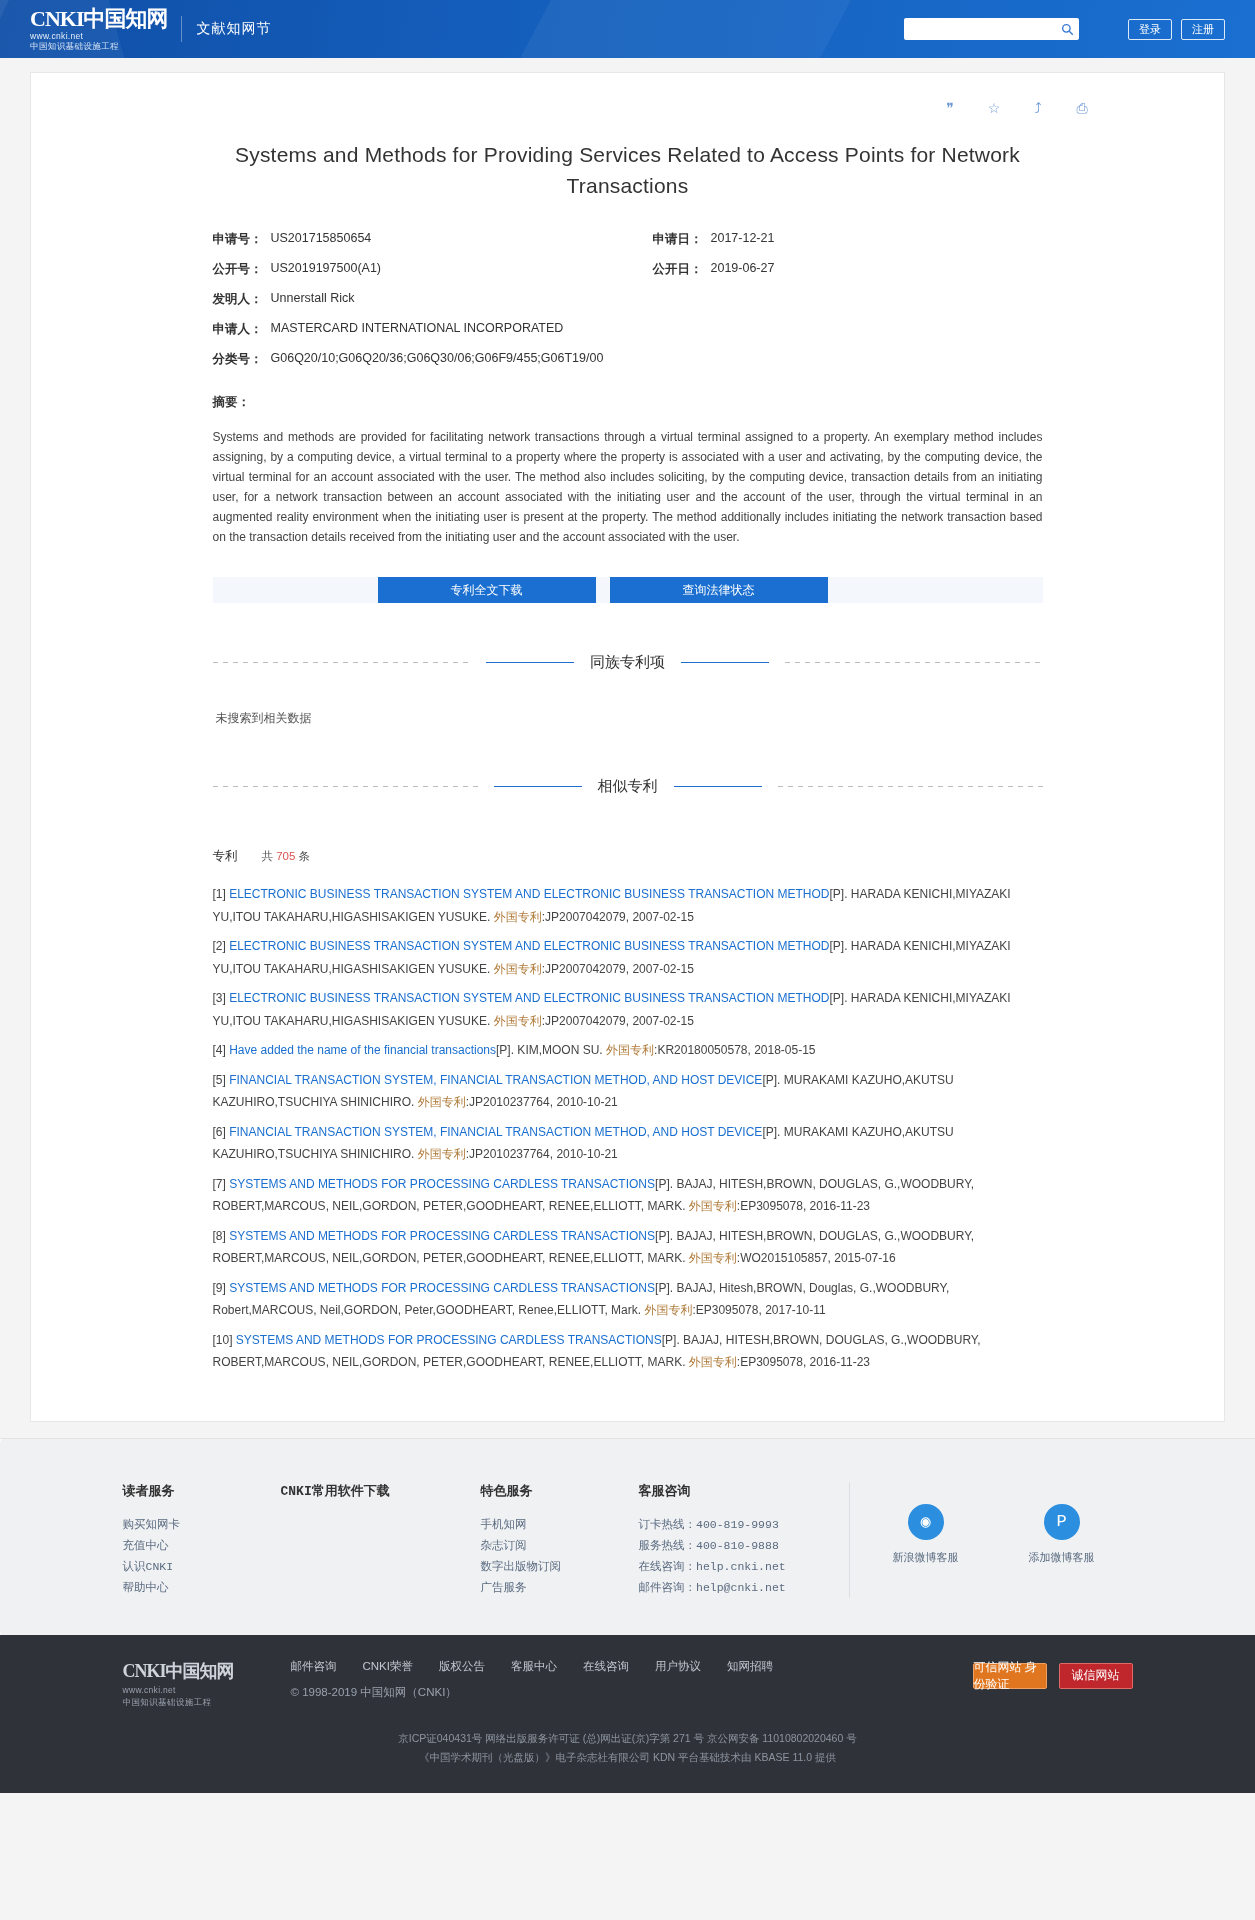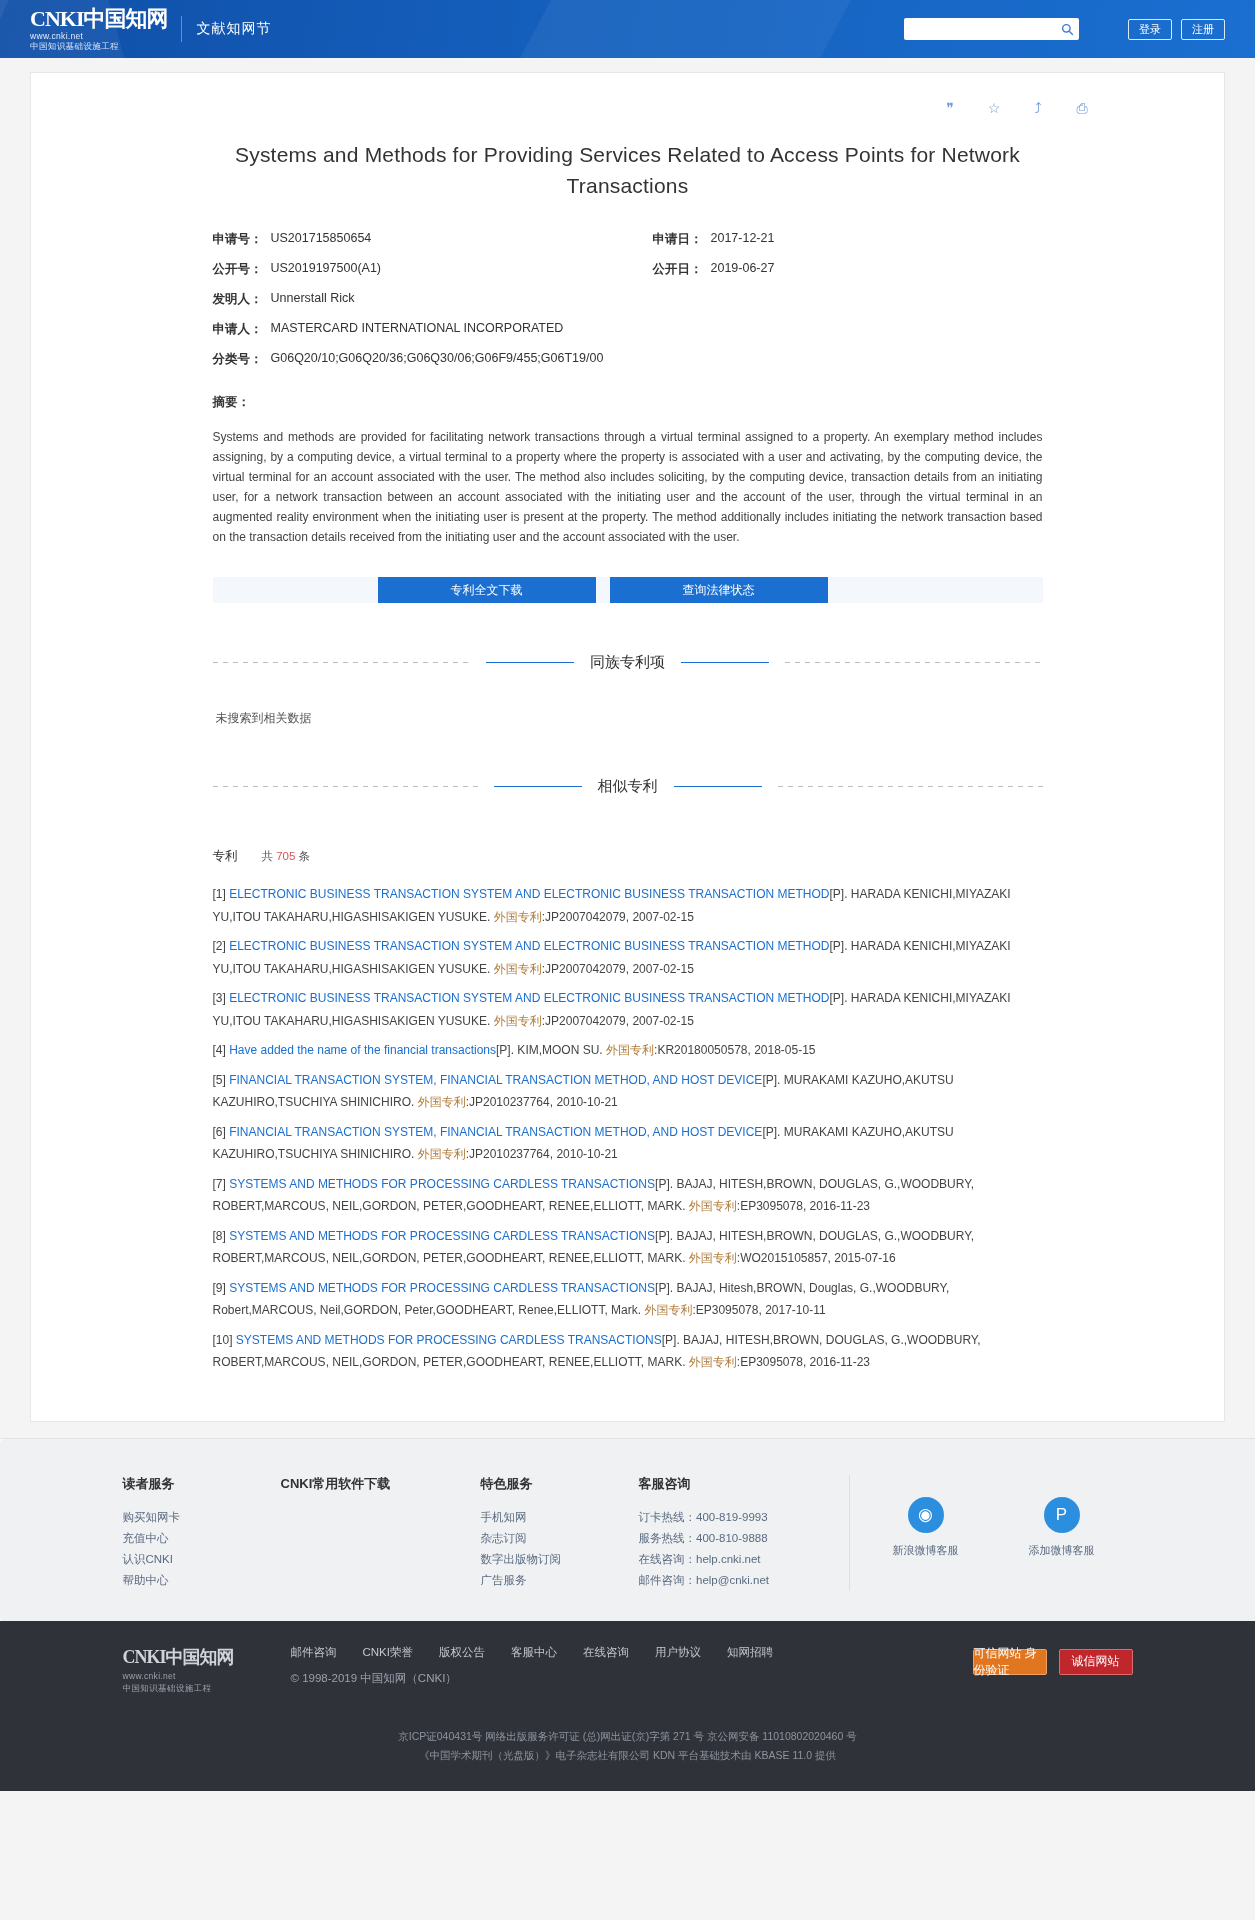--- a/index.html
+++ b/index.html
@@ -220,21 +220,21 @@
     margin-top: 16px;
     background: #f0f1f3;
     background-image:
       linear-gradient(125deg, rgba(255,255,255,.7) 0 2px, transparent 2px 160px),
       linear-gradient(60deg, rgba(255,255,255,.55) 0 2px, transparent 2px 200px);
     border-top: 1px solid #e2e3e5;
     padding: 36px 0 30px;
     position: relative;
     overflow: hidden;
   }
-  .fs-inner { width: 1010px; margin: 0 auto; display: flex; position: relative; }
+  .fs-inner { width: 1010px; margin: 7px auto; display: flex; position: relative; font-family: Liberation Mono, monospace; }
   .fs-col { width: 158px; }
   .fs-col.wide { width: 200px; }
   .fs-col h4 {
     margin: 0 0 14px;
     font-size: 13px;
     color: #333;
     font-weight: bold;
   }
   .fs-col ul { list-style: none; margin: 0; padding: 0; }
   .fs-col li { font-size: 11.5px; color: #5a6b80; line-height: 21px; cursor: pointer; }
@@ -269,21 +269,21 @@
   .fb-badges { margin-left: auto; display: flex; gap: 12px; padding-top: 4px; }
   .badge {
     width: 74px; height: 26px;
     display: flex; align-items: center; justify-content: center;
     font-size: 12px; color: #fff;
     border-radius: 2px;
   }
   .badge.orange { background: #e0761f; border: 1px solid #f0a060; }
   .badge.red { background: #c0272d; border: 1px solid #e06a6a; }
   .fb-legal {
-    margin-top: 32px;
+    margin-top: 20px;
     font-size: 10.5px;
     color: #8d949f;
     line-height: 19px;
     text-align: center;
   }
 </style>
 </head>
 <body>
 
 <div class="topbar">

